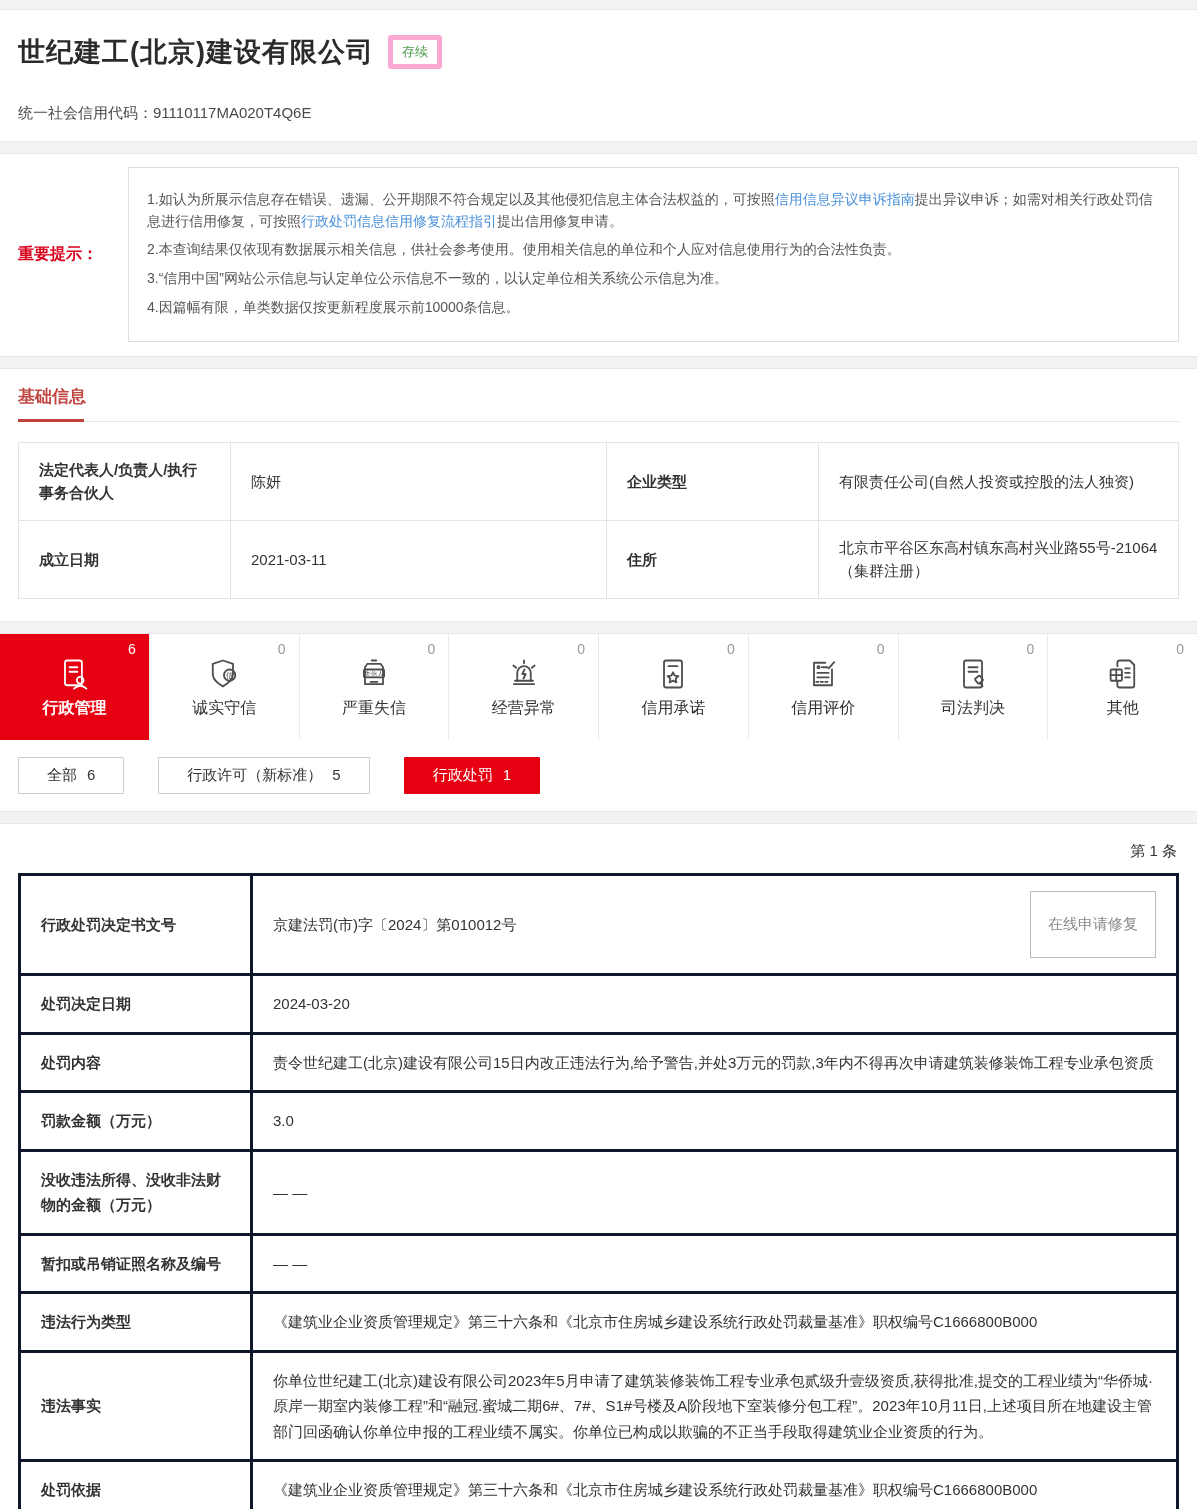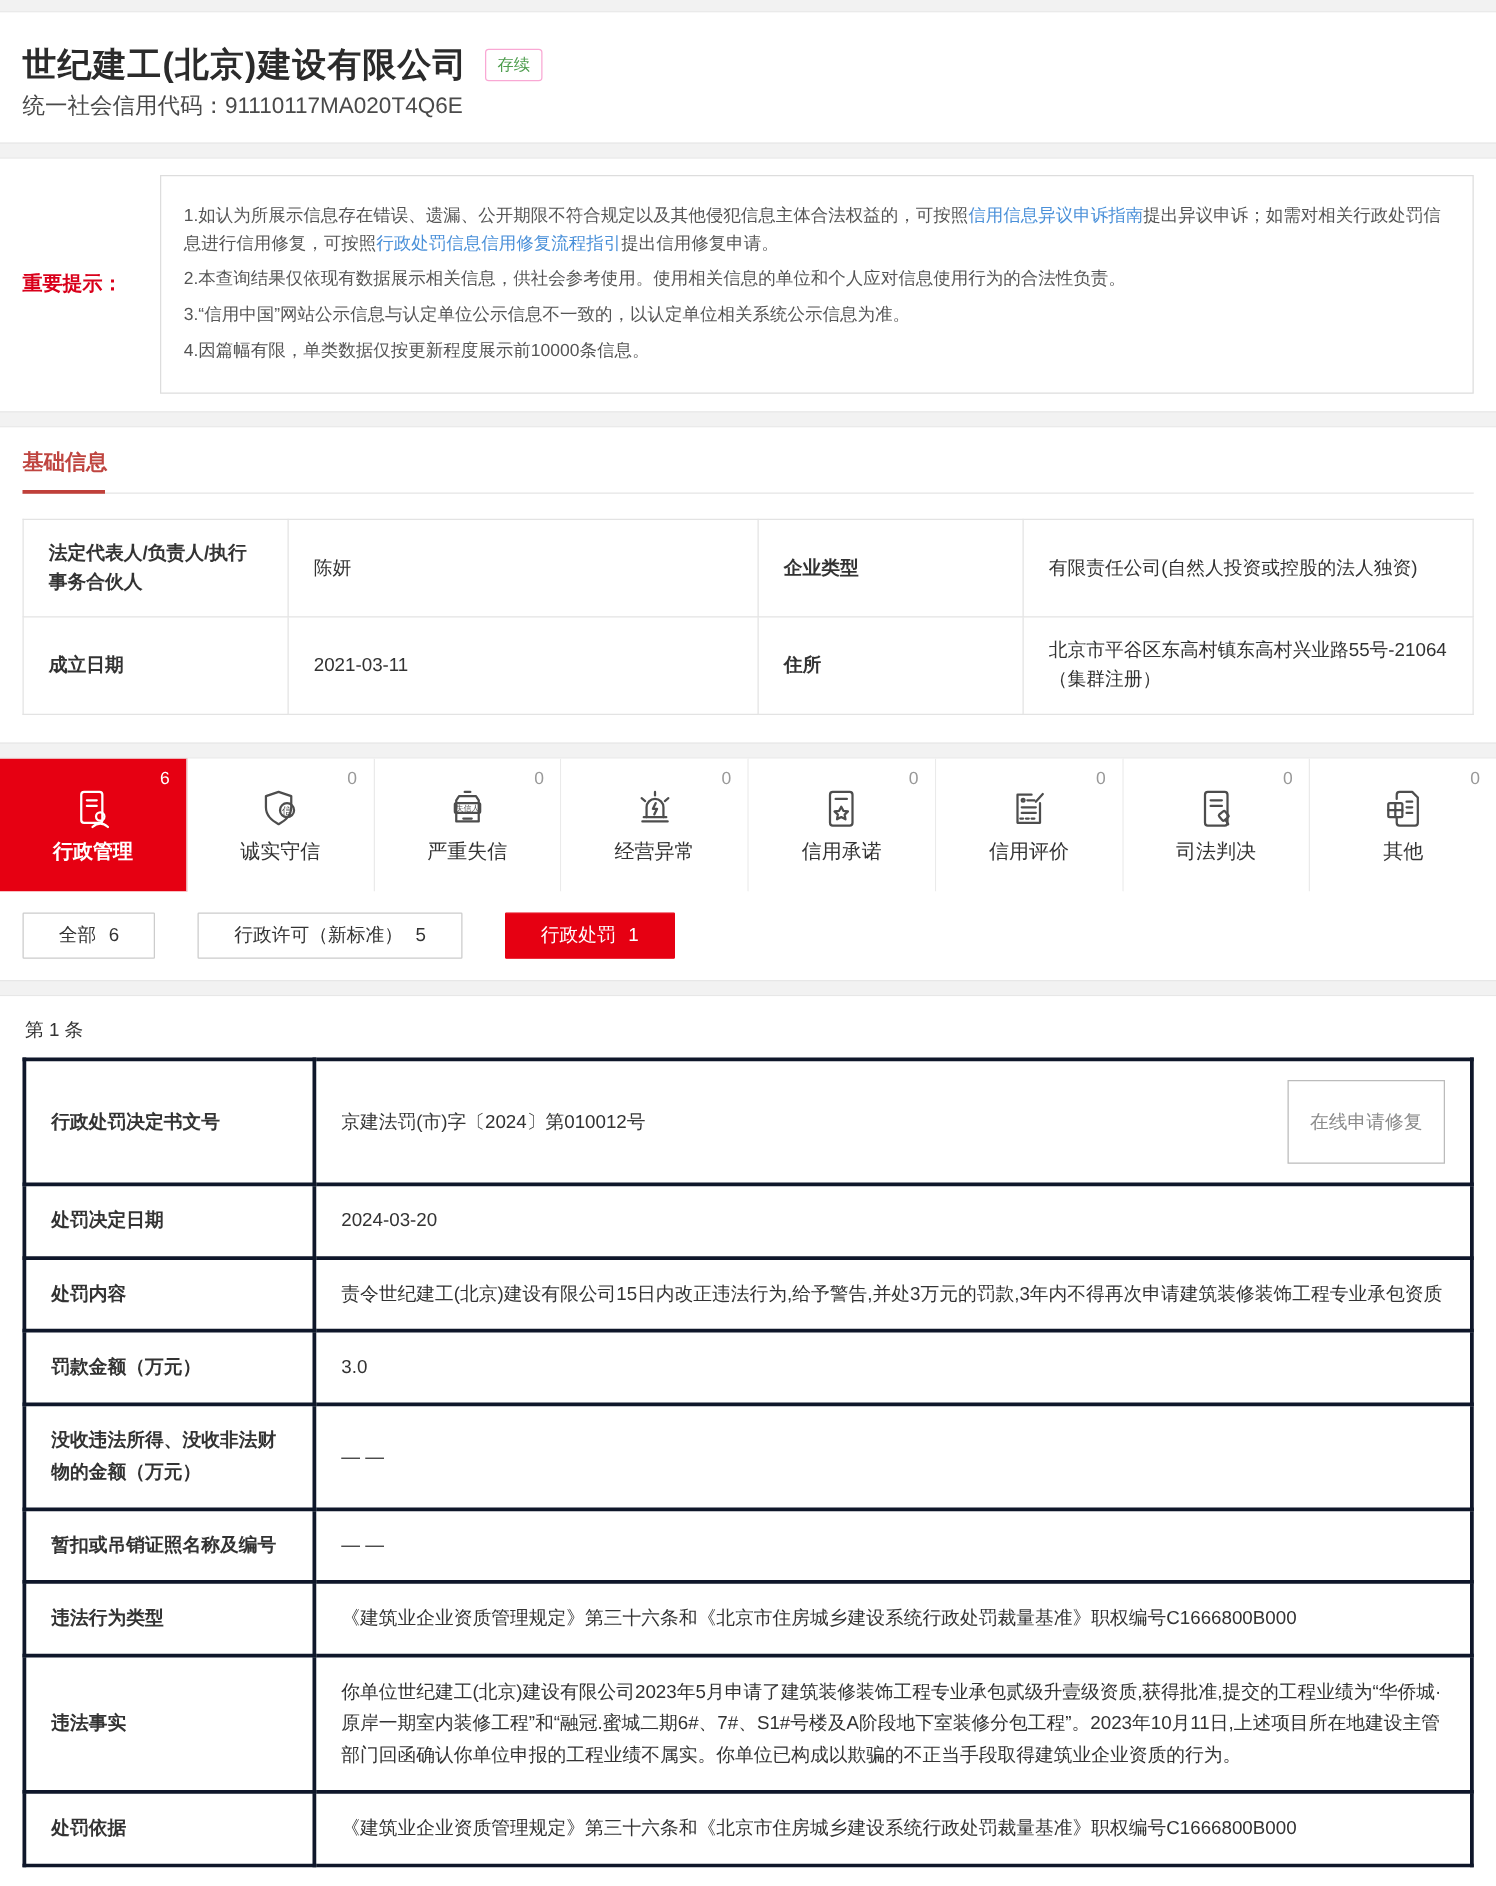--- a/index.html
+++ b/index.html
@@ -13,24 +13,24 @@
   .page { width: 1197px; position: relative; background: #fff; }
 
   .gray-strip { height: 10px; background: #f2f2f2; border-bottom: 1px solid #e7e7e7; }
   .sep { height: 13px; background: #f2f2f2; border-top: 1px solid #e7e7e7; border-bottom: 1px solid #e7e7e7; }
 
   
   .header { padding: 24px 18px 18px; background: #fff; }
   .title-row { display: flex; align-items: center; }
   .company-name { font-size: 27px; font-weight: bold; color: #2b2b2b; letter-spacing: 1px; }
   .status-badge {
-    margin-left: 14px; border: 1px solid #f9a8d4; color: #4e9d4e;
+    margin-left: 14px; border: 5px solid #f9a8d4; color: #4e9d4e;
     font-size: 13px; padding: 3px 9px; border-radius: 3px; background: #fff;
   }
-  .credit-line { margin-top: 2px; font-size: 18px; color: #4a4a4a; }
+  .credit-line { margin-top: 34px; font-size: 15px; color: #4a4a4a; }
 
   
   .notice { display: flex; padding: 13px 18px 14px; background: #fff; }
   .notice-label { width: 110px; min-width: 110px; display: flex; align-items: center; font-size: 16px; font-weight: bold; color: #d9001b; }
   .notice-box { flex: 1; border: 1px solid #ddd; padding: 14px 18px 16px; }
   .notice-box p { font-size: 14px; color: #555; line-height: 1.55; margin: 7px 0; }
   .notice-box a { color: #4a90d9; text-decoration: none; }
   .notice-actions { display: flex; justify-content: space-between; align-items: center; margin-top: 16px; }
   .appeal-btn {
     display: inline-flex; align-items: center; gap: 7px;
@@ -76,21 +76,21 @@
   .filter-btn {
     border: 1px solid #ccc; background: #fff; color: #333;
     font-size: 15px; padding: 8px 28px; cursor: pointer; border-radius: 1px;
     font-family: inherit;
   }
   .filter-btn .cnt { margin-left: 10px; }
   .filter-btn.active { background: #e60012; border-color: #e60012; color: #fff; }
 
   
   .record { padding: 8px 18px 0; background: #fff; }
-  .record-index { font-size: 15px; color: #333; padding: 10px 2px 12px; }
+  .record-index { text-align: right; font-size: 15px; color: #333; padding: 10px 2px 12px; }
   .record-table { width: 100%; border-collapse: collapse; }
   .record-table td { border: 3px solid #0f172a; font-size: 15px; padding: 15px 20px; line-height: 1.7; vertical-align: middle; }
   .record-table td.lbl { font-weight: bold; color: #333; width: 232px; vertical-align: middle; }
   .val-flex { display: flex; justify-content: space-between; align-items: center; gap: 12px; }
   .repair-btn {
     border: 1px solid #bbb; background: #fff; color: #8a8a8a;
     font-size: 15px; padding: 23px 17px; cursor: pointer; white-space: nowrap;
     font-family: inherit;
   }
 </style>

